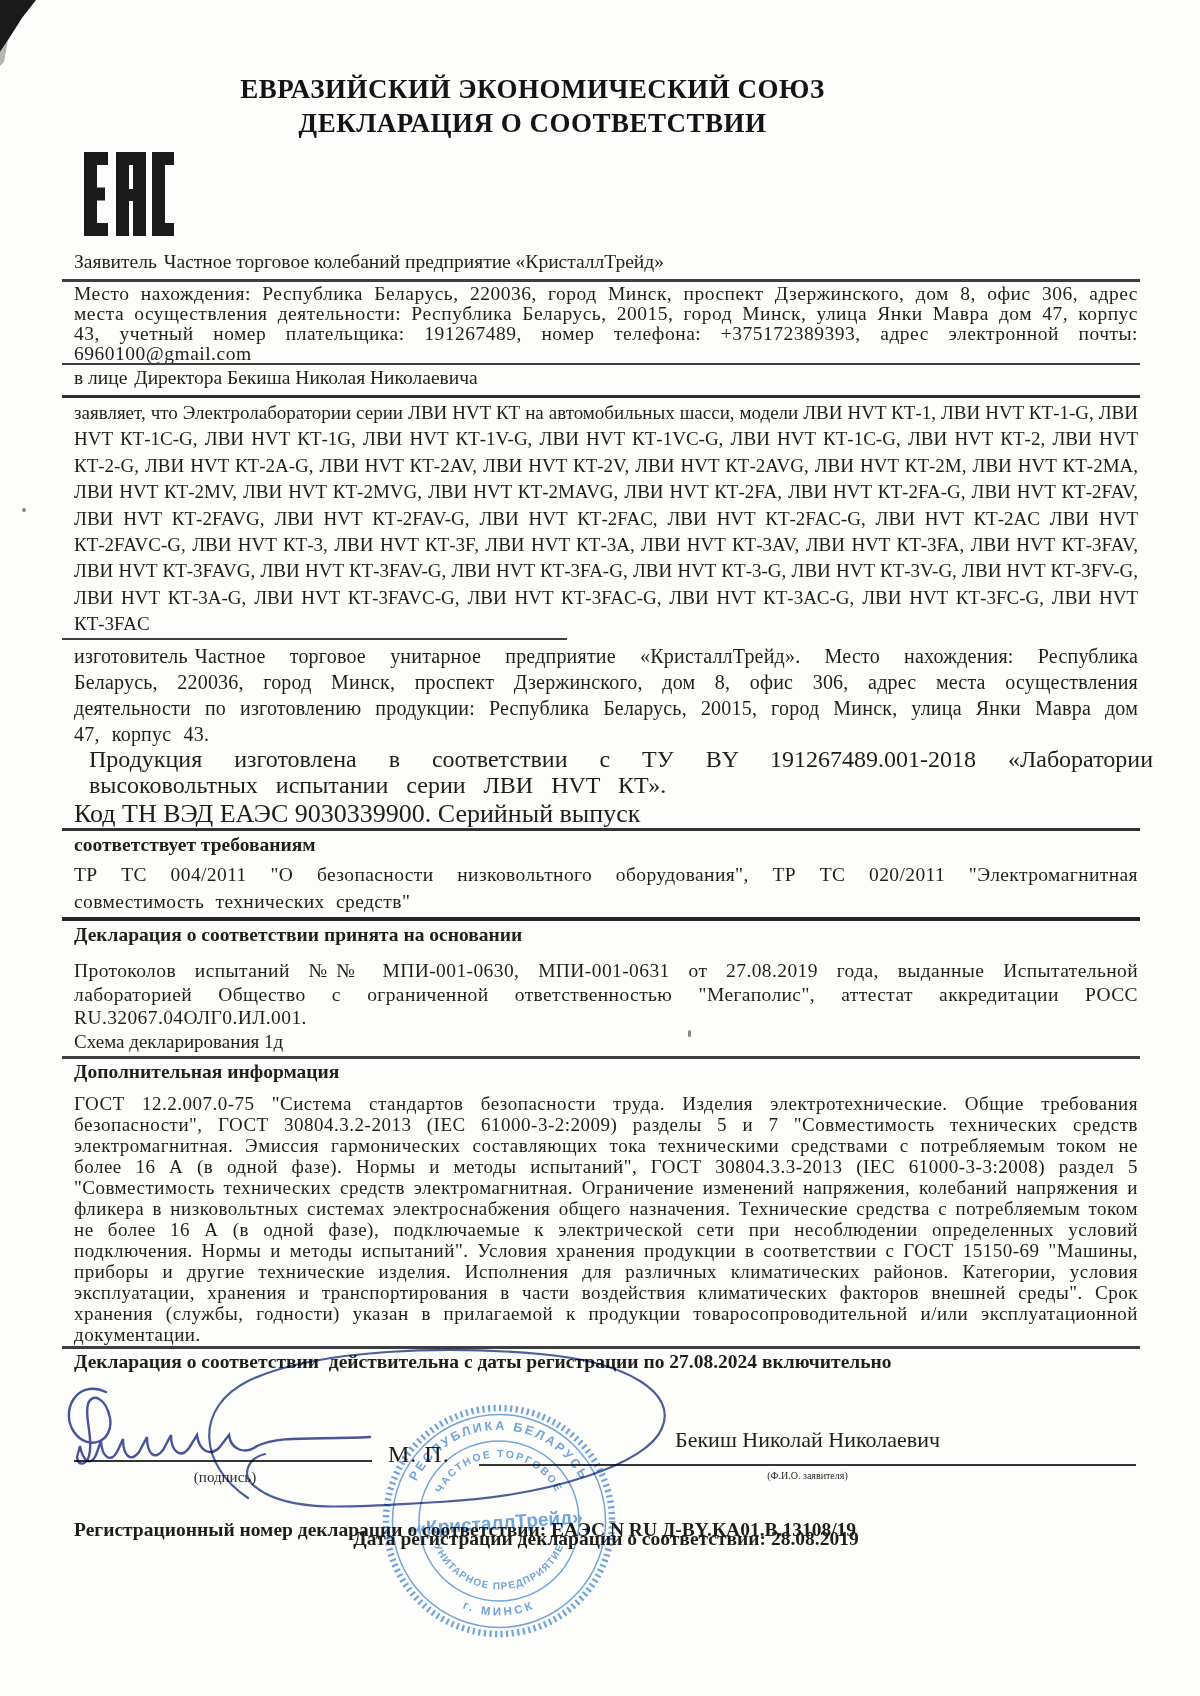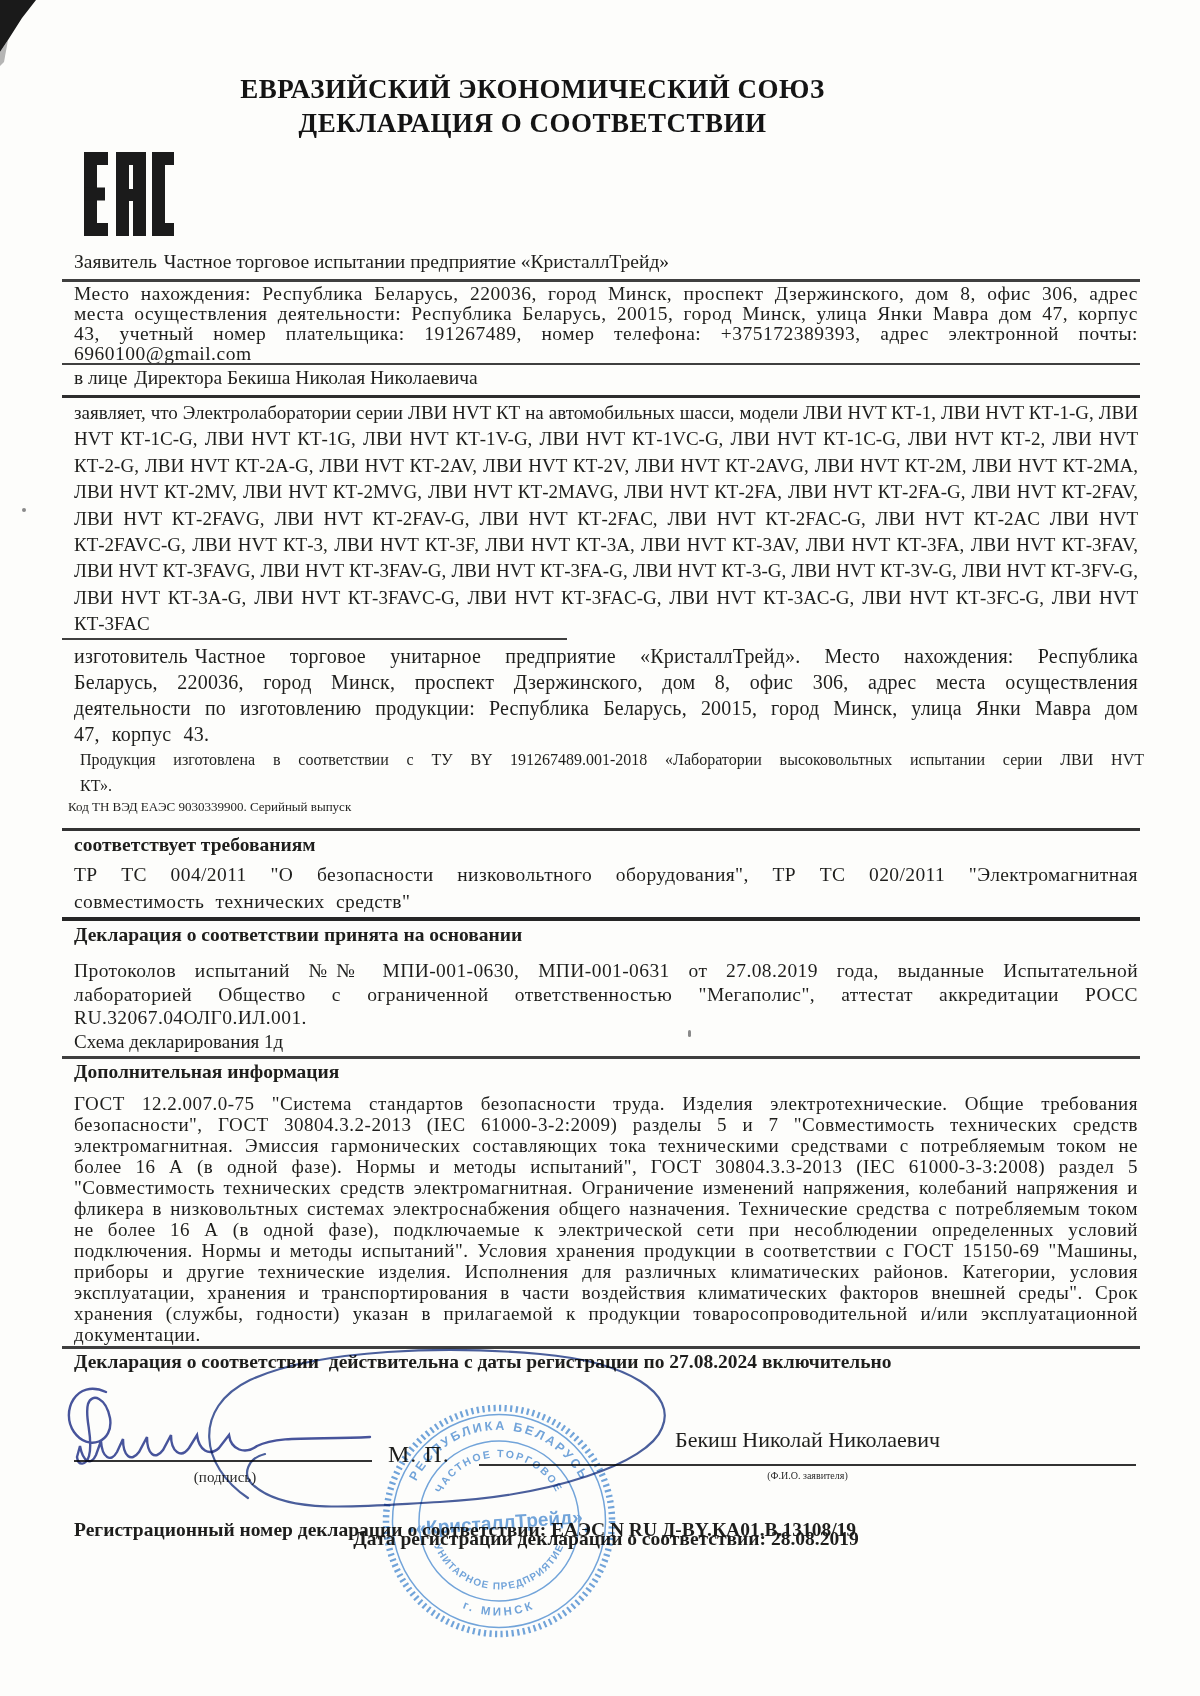--- a/index.html
+++ b/index.html
@@ -7,22 +7,22 @@
         font-family:"Liberation Serif","DejaVu Serif",serif;color:#1e1e1c;overflow:hidden;}
   .abs{position:absolute;}
   .rule{position:absolute;background:#3f3f3f;}
   .just{text-align:justify;}
   .lead{font-weight:normal;margin-right:7px;}
   #title-union,#title-doc{left:60px;width:945px;text-align:center;font-weight:bold;font-size:27px;letter-spacing:.5px;color:#141414;}
   #applicant,#v-litse{left:74px;width:1064px;font-size:19.5px;}
   #address{left:74px;width:1064px;font-size:19.5px;line-height:20px;letter-spacing:.5px;word-spacing:3px;}
   #declares{left:74px;width:1064px;font-size:19px;line-height:26.4px;}
   #manufacturer{left:74px;width:1064px;font-size:20px;line-height:26px;word-spacing:7px;letter-spacing:.2px;}
-  #production{left:80px;width:1064px;font-size:16px;line-height:25.5px;word-spacing:12px;}
-  #tnved{left:68px;width:1064px;font-size:13px;}
+  #production{left:89px;width:1064px;font-size:24px;line-height:25.5px;word-spacing:12px;}
+  #tnved{left:74px;width:1064px;font-size:26px;}
   #compliance-heading,#basis-heading,#addinfo-heading,#validity,#reg-number,#reg-date{left:74px;width:1064px;font-size:19.5px;font-weight:bold;}
   #compliance-text{left:74px;width:1064px;font-size:19.5px;line-height:26.5px;letter-spacing:.4px;word-spacing:6px;}
   #basis-text{left:74px;width:1064px;font-size:19.5px;line-height:23.6px;letter-spacing:.4px;word-spacing:5px;}
   #scheme{left:74px;width:1064px;font-size:19px;}
   #gost{left:74px;width:1064px;font-size:19px;line-height:21px;letter-spacing:.5px;word-spacing:2px;}
   #validity{white-space:pre-wrap;}
   #mp{left:388px;top:1441px;font-size:24px;letter-spacing:1px;}
   #name{left:479px;top:1427px;width:657px;text-align:center;font-size:22px;}
   #name-label{left:479px;top:1470px;width:657px;text-align:center;font-size:10px;color:#2b2b2b;}
   #sig-label{left:130px;top:1469px;width:190px;text-align:center;font-size:15px;color:#2b2b2b;}
@@ -52,21 +52,21 @@
       <rect x="32" y="0" width="13" height="84"></rect>
         <rect x="49" y="0" width="13" height="84"></rect>
       <rect x="32" y="0" width="30" height="13"></rect>
         <rect x="32" y="37" width="30" height="12"></rect>
       <rect x="68" y="0" width="13" height="84"></rect>
         <rect x="68" y="0" width="22" height="13"></rect>
       <rect x="68" y="71" width="22" height="13"></rect>
     </g>
   </svg>
 
-  <p class="abs" id="applicant" style="top:251px;margin:0;"><span class="lead">Заявитель</span><span>Частное торговое испытании предприятие «КристаллТрейд»</span></p>
+  <p class="abs" id="applicant" style="top:251px;margin:0;"><span class="lead">Заявитель</span><span>Частное торговое колебаний предприятие «КристаллТрейд»</span></p>
   <div class="rule" style="top:279px;left:62px;width:1078px;height:2.5px;"></div>
 
   <p class="abs just" id="address" style="top:284px;margin:0;">Место нахождения: Республика Беларусь, 220036, город Минск, проспект Дзержинского, дом 8, офис 306, адрес места осуществления деятельности: Республика Беларусь, 20015, город Минск, улица Янки Мавра дом 47, корпус 43, учетный номер плательщика: 191267489, номер телефона: +375172389393, адрес электронной почты: 6960100@gmail.com</p>
   <div class="rule" style="top:363px;left:62px;width:1078px;height:2px;"></div>
 
   <p class="abs" id="v-litse" style="top:367px;margin:0;"><span class="lead">в лице</span><span>Директора Бекиша Николая Николаевича</span></p>
   <div class="rule" style="top:395px;left:62px;width:1078px;height:3px;background:#2e2e2e;"></div>
 
   <p class="abs just" id="declares" style="top:400px;margin:0;"><span class="lead" style="margin-right:5px;">заявляет, что</span><span>Электролаборатории серии ЛВИ HVT КТ на автомобильных шасси, модели ЛВИ HVT КТ-1, ЛВИ HVT КТ-1-G, ЛВИ HVT КТ-1C-G, ЛВИ HVT КТ-1G, ЛВИ HVT КТ-1V-G, ЛВИ HVT КТ-1VC-G, ЛВИ HVT КТ-1C-G, ЛВИ HVT КТ-2, ЛВИ HVT КТ-2-G, ЛВИ HVT КТ-2A-G, ЛВИ HVT КТ-2AV, ЛВИ HVT КТ-2V, ЛВИ HVT КТ-2AVG, ЛВИ HVT КТ-2M, ЛВИ HVT КТ-2MA, ЛВИ HVT КТ-2MV, ЛВИ HVT КТ-2MVG, ЛВИ HVT КТ-2MAVG, ЛВИ HVT КТ-2FA, ЛВИ HVT КТ-2FA-G, ЛВИ HVT КТ-2FAV, ЛВИ HVT КТ-2FAVG, ЛВИ HVT КТ-2FAV-G, ЛВИ HVT КТ-2FAC, ЛВИ HVT КТ-2FAC-G, ЛВИ HVT КТ-2AC ЛВИ HVT КТ-2FAVC-G, ЛВИ HVT КТ-3, ЛВИ HVT КТ-3F, ЛВИ HVT КТ-3A, ЛВИ HVT КТ-3AV, ЛВИ HVT КТ-3FA, ЛВИ HVT КТ-3FAV, ЛВИ HVT КТ-3FAVG, ЛВИ HVT КТ-3FAV-G, ЛВИ HVT КТ-3FA-G, ЛВИ HVT КТ-3-G, ЛВИ HVT КТ-3V-G, ЛВИ HVT КТ-3FV-G, ЛВИ HVT КТ-3A-G, ЛВИ HVT КТ-3FAVC-G, ЛВИ HVT КТ-3FAC-G, ЛВИ HVT КТ-3AC-G, ЛВИ HVT КТ-3FC-G, ЛВИ HVT КТ-3FAC</span></p>
   <div class="rule" style="top:638px;left:62px;width:505px;height:2px;"></div>

